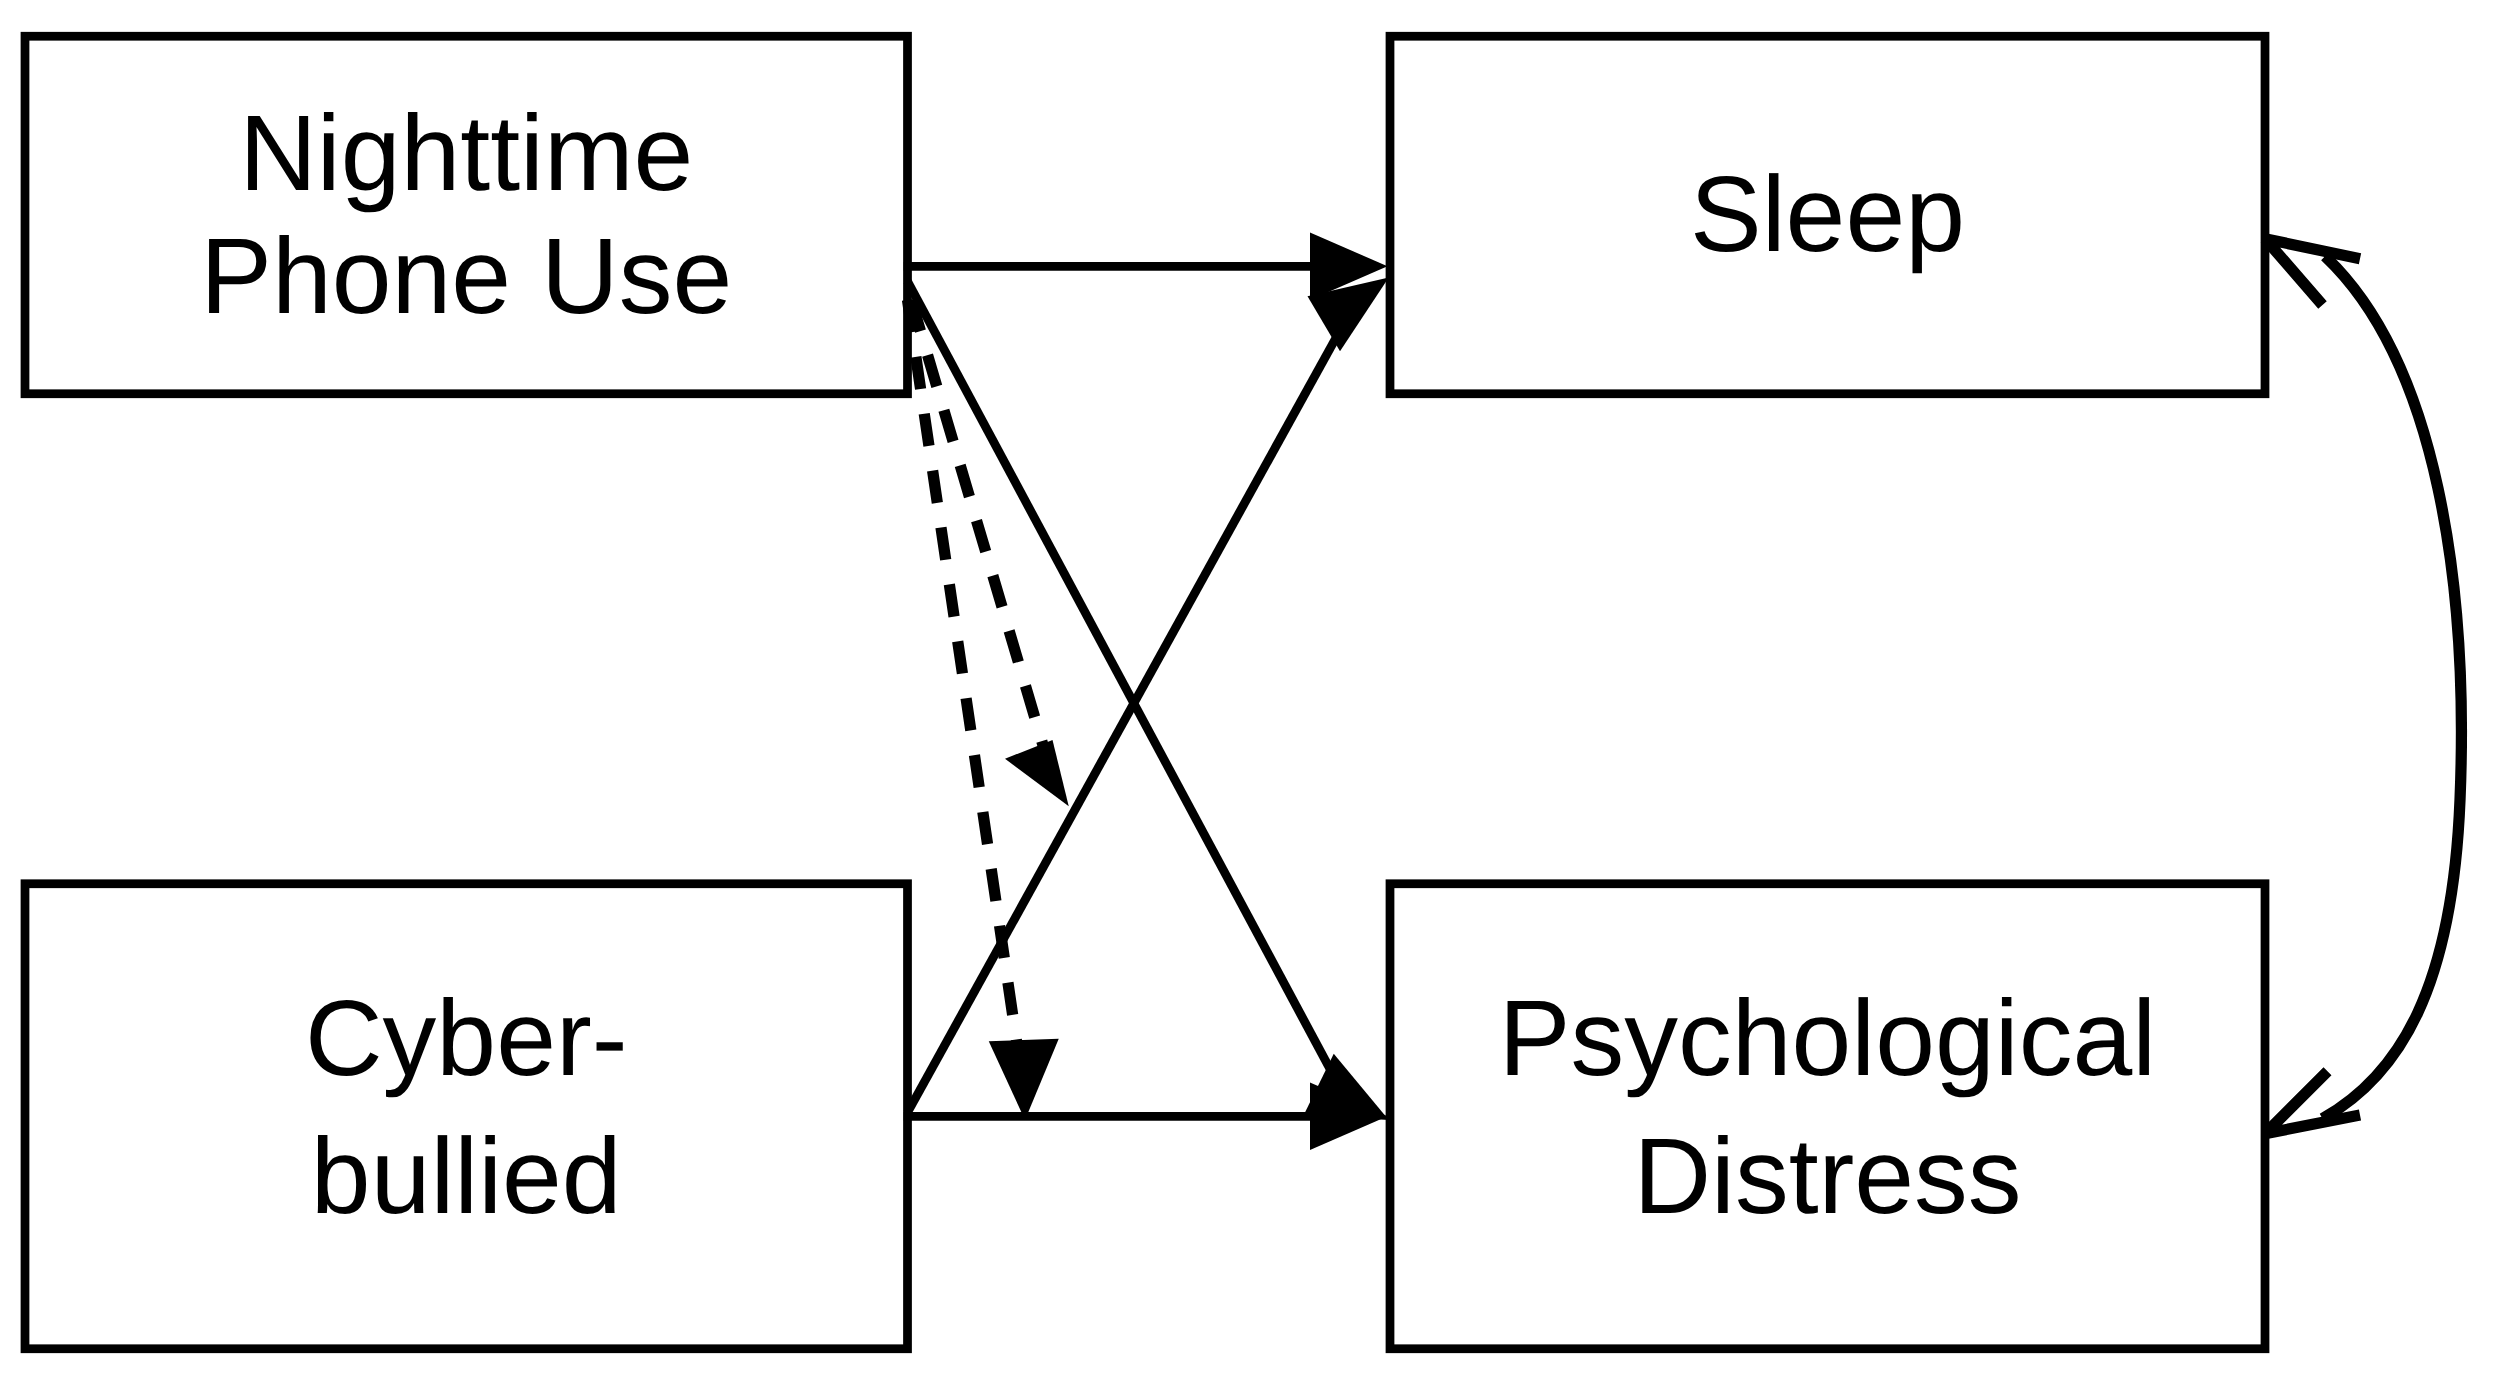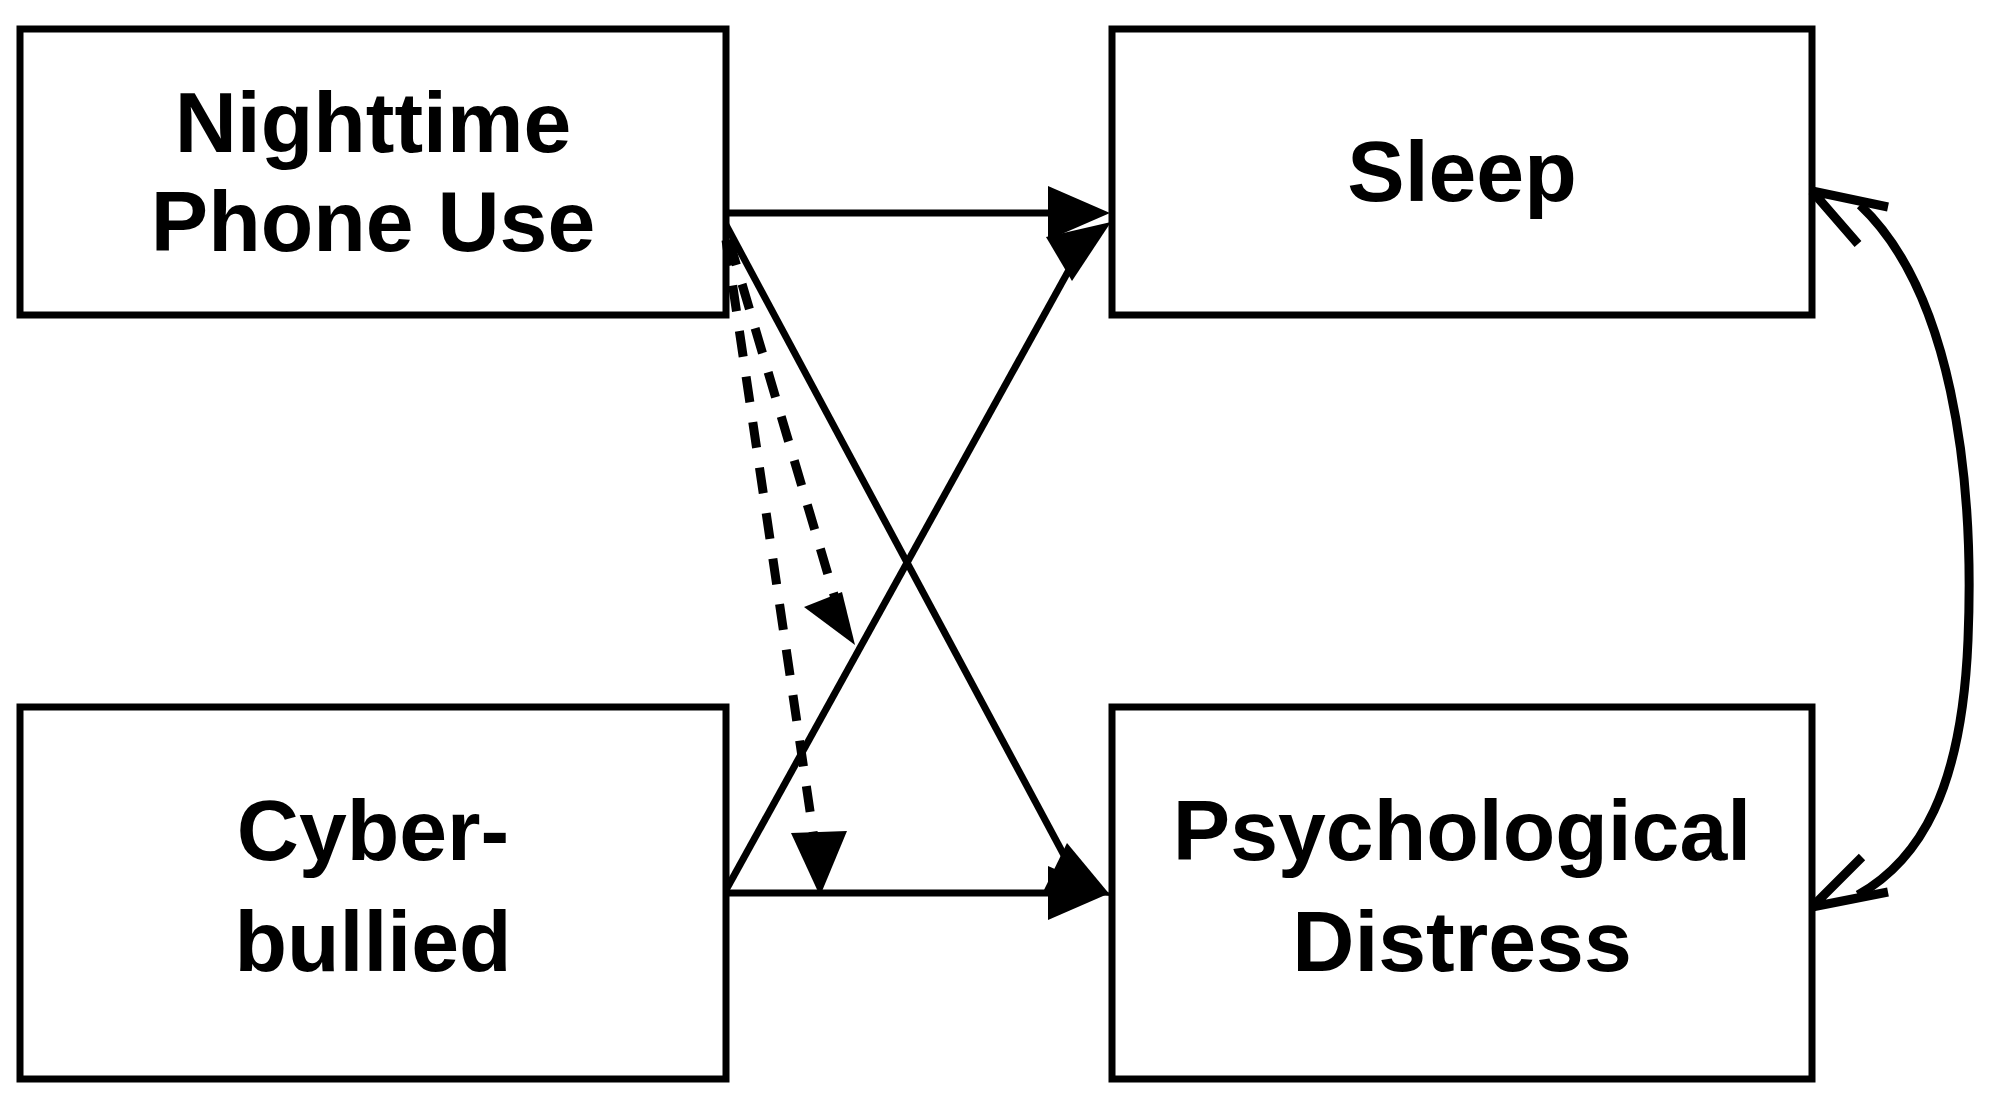--- a/index.html
+++ b/index.html
@@ -7,21 +7,20 @@
     padding: 0;
     background: #ffffff;
   }
   #diagram-root {
     position: relative;
     width: 1998px;
     height: 1107px;
     background: #ffffff;
     overflow: hidden;
     font-family: "Liberation Sans", sans-serif;
-    font-weight: bold;
   }
   svg.diagram-canvas {
     display: block;
     width: 1998px;
     height: 1107px;
   }
   .node-box {
     fill: #ffffff;
     stroke: #000000;
     stroke-width: 7;

